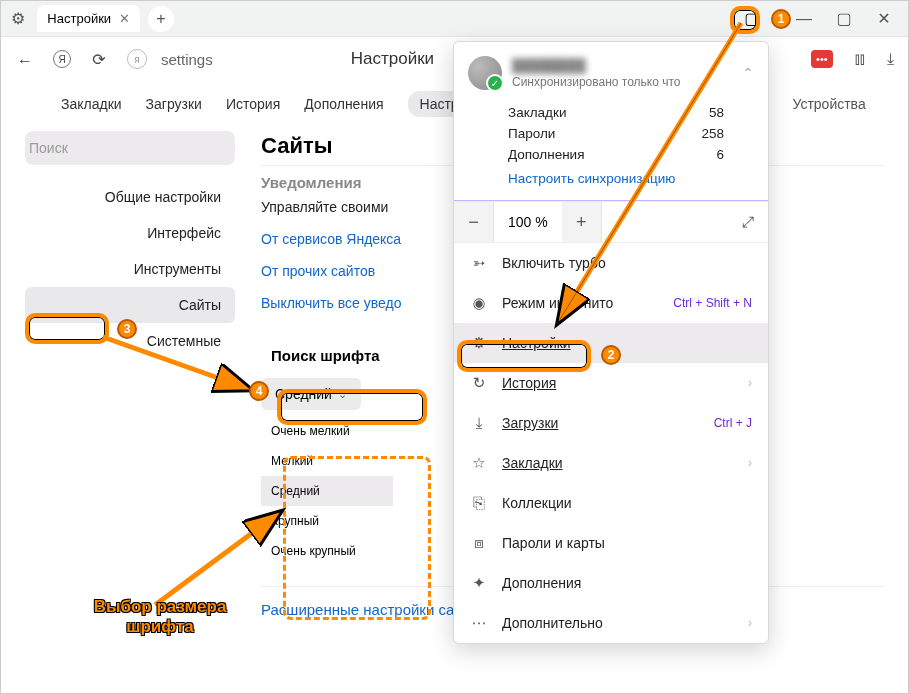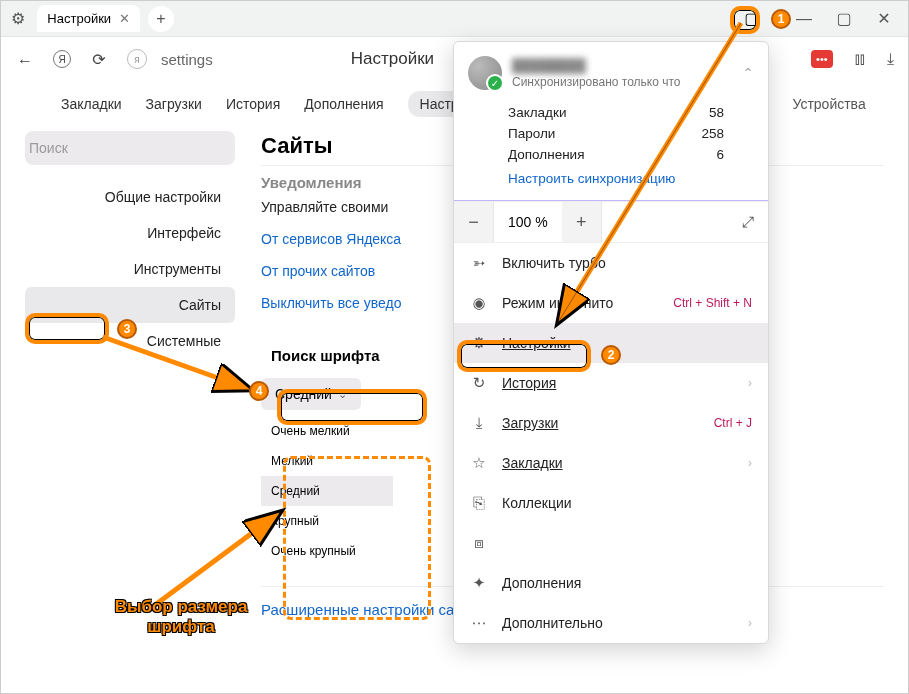--- a/index.html
+++ b/index.html
@@ -58,21 +58,21 @@
 .sync-link { color:#1166cc; margin-top:6px; padding-left:40px; font-size:13.5px; }
 .zoom { display:flex; align-items:center; border-top:1px solid #eee; border-bottom:1px solid #eee; }
 .zoom-btn { width:40px; height:40px; display:flex; align-items:center; justify-content:center; background:#f3f3f3; font-size:18px; color:#555; border-right:1px solid #e6e6e6; }
 .zoom-btn:last-of-type { border-left:1px solid #e6e6e6; border-right:none;}
 .zoom-val { flex:none; padding:0 14px; font-size:14px; }
 .zoom .sp { flex:1; }
 .expand { width:40px; display:flex; align-items:center; justify-content:center; font-size:15px; color:#555; }
 .mitem { display:flex; align-items:center; gap:14px; padding: 11px 16px; color:#222; }
 .mitem .mico { width:18px; text-align:center; color:#555; font-size:15px; }
 .mitem .mlab { flex:1; }
-.mitem .short { color:#be185d; font-size:12px; }
+.mitem .short { color:#6d28d9; font-size:12px; }
 .mitem .chev { color:#bbb; font-size:12px; }
 .mitem.sel { background:#eceaec; }
 
 .marker { position:absolute; width:20px; height:20px; border-radius:50%; background:#ff8a00; color:#fff; font-size:12px; font-weight:700; display:flex; align-items:center; justify-content:center; border:2px solid #b85900; z-index:80; }
 .hl { position:absolute; border:4px solid #ff8a00; border-radius:10px; z-index:70; pointer-events:none; box-shadow: 0 0 0 1px #000 inset; }
 .dashed { position:absolute; border:3px dashed #ff8a00; border-radius:8px; z-index:70; pointer-events:none; }
 .anno { position:absolute; color:#ff8a00; font-weight:800; font-size:17px; text-shadow: -1px -1px 0 #000, 1px -1px 0 #000, -1px 1px 0 #000, 1px 1px 0 #000; z-index:80; text-align:center; }
 
 svg.arrow { position:absolute; z-index:75; pointer-events:none; }
 </style>
@@ -217,20 +217,21 @@
       <span class="mico">☆</span>
       <span class="mlab" style="text-decoration:underline;">Закладки</span>
       <span class="chev">›</span>
     </div>
   <div class="mitem">
       <span class="mico">⎘</span>
       <span class="mlab">Коллекции</span>
     </div>
   <div class="mitem">
       <span class="mico">⧈</span>
+      <span class="mlab">Пароли и карты</span>
     </div>
   <div class="mitem">
       <span class="mico">✦</span>
       <span class="mlab">Дополнения</span>
     </div>
   <div class="mitem">
       <span class="mico">⋯</span>
       <span class="mlab">Дополнительно</span>
       <span class="chev">›</span>
     </div>
@@ -243,21 +244,21 @@
 <div class="marker" style="top:344px; left:600px;">2</div>
 
 <div class="hl" style="top:312px; left:24px; width:84px; height:31px;"></div>
 <div class="marker" style="top:318px; left:116px;">3</div>
 
 <div class="hl" style="top:388px; left:276px; width:150px; height:36px;"></div>
 <div class="marker" style="top:380px; left:248px;">4</div>
 
 <div class="dashed" style="top:455px; left:282px; width:148px; height:164px;"></div>
 
-<div class="anno" style="top:596px; left:100px; width:160px; line-height:1.2;">Выбор размера шрифта</div>
+<div class="anno" style="top:596px; left:79px; width:160px; line-height:1.2;">Выбор размера шрифта</div>
 
 <svg class="arrow" style="top:20px; left:540px;" width="240" height="330">
   <defs>
       <marker id="ah1" markerWidth="10" markerHeight="10" refX="7" refY="3" orient="auto">
         <path d="M0,0 L8,3 L0,6 Z" fill="#ff8a00" stroke="#000" stroke-width="0.6"></path>
       </marker>
     </defs>
   <line x1="200" y1="2" x2="18" y2="300" stroke="#ff8a00" stroke-width="5" marker-end="url(#ah1)"></line>
   <line x1="200" y1="2" x2="18" y2="300" stroke="#000" stroke-width="1" opacity=".4"></line>
 </svg>

